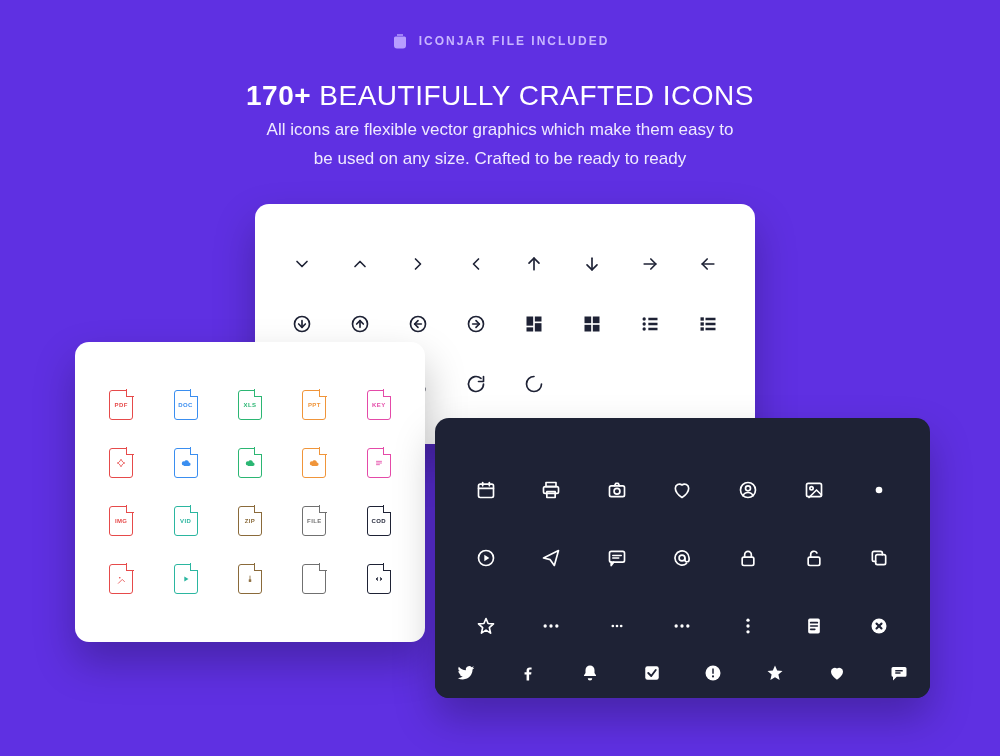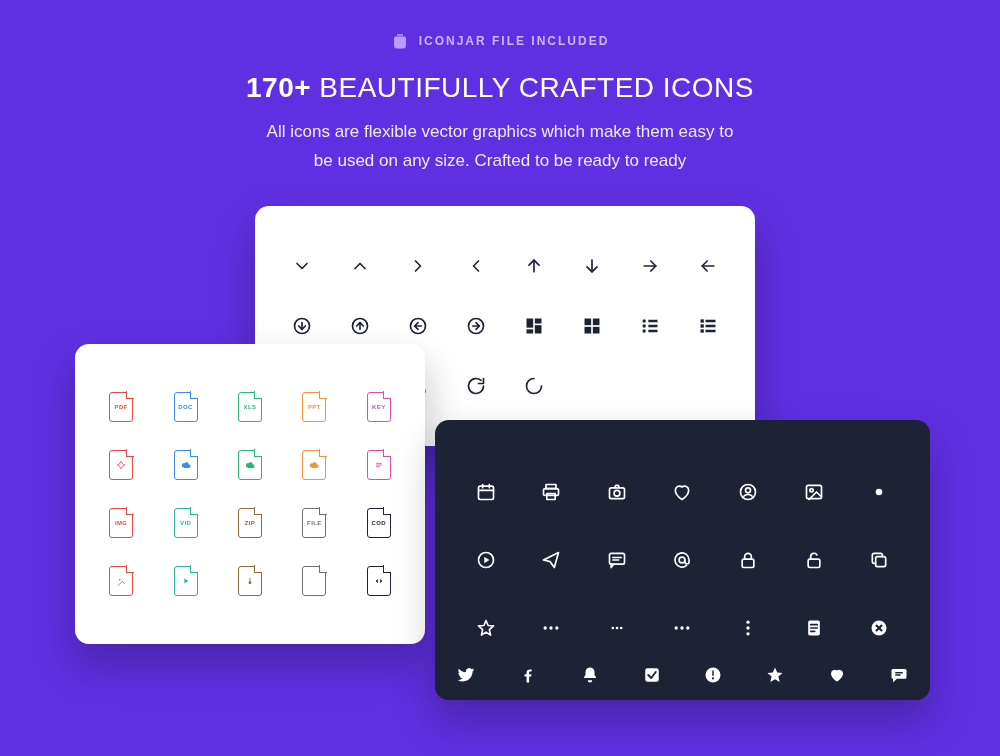--- a/index.html
+++ b/index.html
@@ -7,23 +7,23 @@
     width: 1000px;
     height: 756px;
     background: #5f30e2;
     font-family: -apple-system, BlinkMacSystemFont, 'Segoe UI', Helvetica, Arial, sans-serif;
     overflow: hidden;
     position: relative;
   }
   .header { text-align: center; padding-top: 32px; color: #fff; }
   .badge { display: inline-flex; align-items: center; gap: 10px; color: #c8b6ff; font-size: 12px; letter-spacing: 2px; font-weight: 700; }
   .badge svg { width: 18px; height: 18px; }
-  .title { font-size: 28px; margin-top: 18px; font-weight: 400; letter-spacing: .5px; }
+  .title { font-size: 28px; margin-top: 26px; font-weight: 400; letter-spacing: .5px; }
   .title b { font-weight: 800; }
-  .subtitle { font-size: 17px; line-height: 1.7; margin-top: 14px; font-weight: 400; color: #efeaff; }
+  .subtitle { font-size: 17px; line-height: 1.7; margin-top: 4px; font-weight: 400; color: #efeaff; }
   .stage { position: relative; width: 1000px; height: 540px; margin-top: 18px; }
   .card { position: absolute; background: #fff; border-radius: 14px; box-shadow: 0 20px 40px rgba(0,0,0,.25); display: grid; align-content: space-evenly; justify-items: center; }
   .card.arrows { top: 12px; left: 255px; width: 500px; height: 240px; grid-template-columns: repeat(8,1fr); padding: 10px 18px; z-index: 1; }
   .card.files  { top: 150px; left: 75px; width: 350px; height: 300px; grid-template-columns: repeat(5,1fr); padding: 20px 14px; z-index: 2; }
   .card.dark   { top: 226px; left: 435px; width: 495px; height: 280px; background: #1e2235; grid-template-columns: repeat(7,1fr); padding: 14px 18px; z-index: 3; }
   .cell { display:flex; align-items:center; justify-content:center; width:100%; }
   .arrows svg, .dark svg { width: 20px; height: 20px; }
   .arrows svg { stroke:#1e2235; fill:none; stroke-width:2; stroke-linecap:round; stroke-linejoin:round; }
   .arrows .solid svg { fill:#1e2235; stroke:none; }
   .dark svg { stroke:#fff; fill:none; stroke-width:2; stroke-linecap:round; stroke-linejoin:round; }

